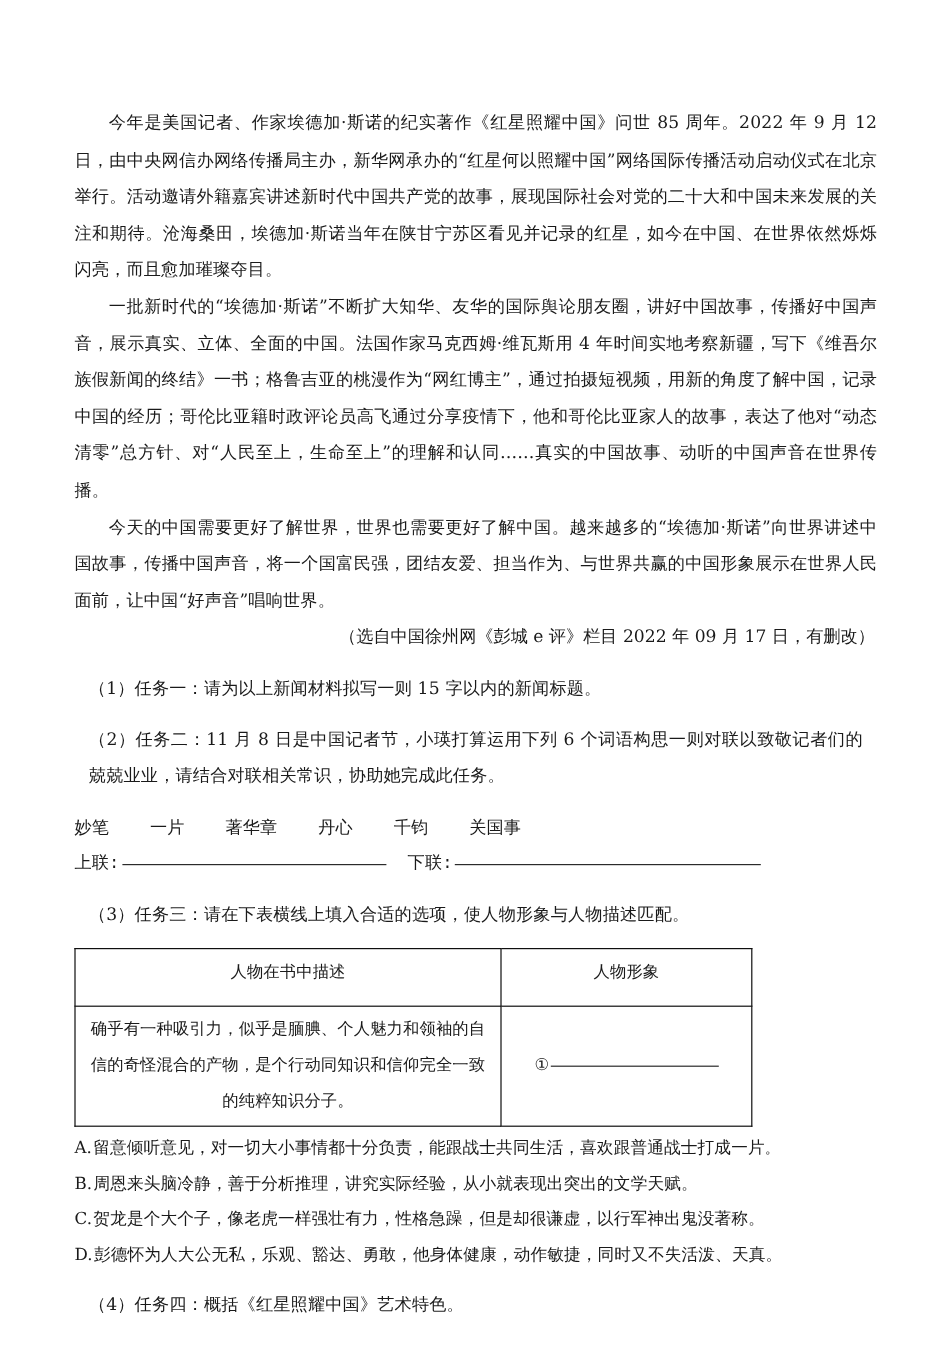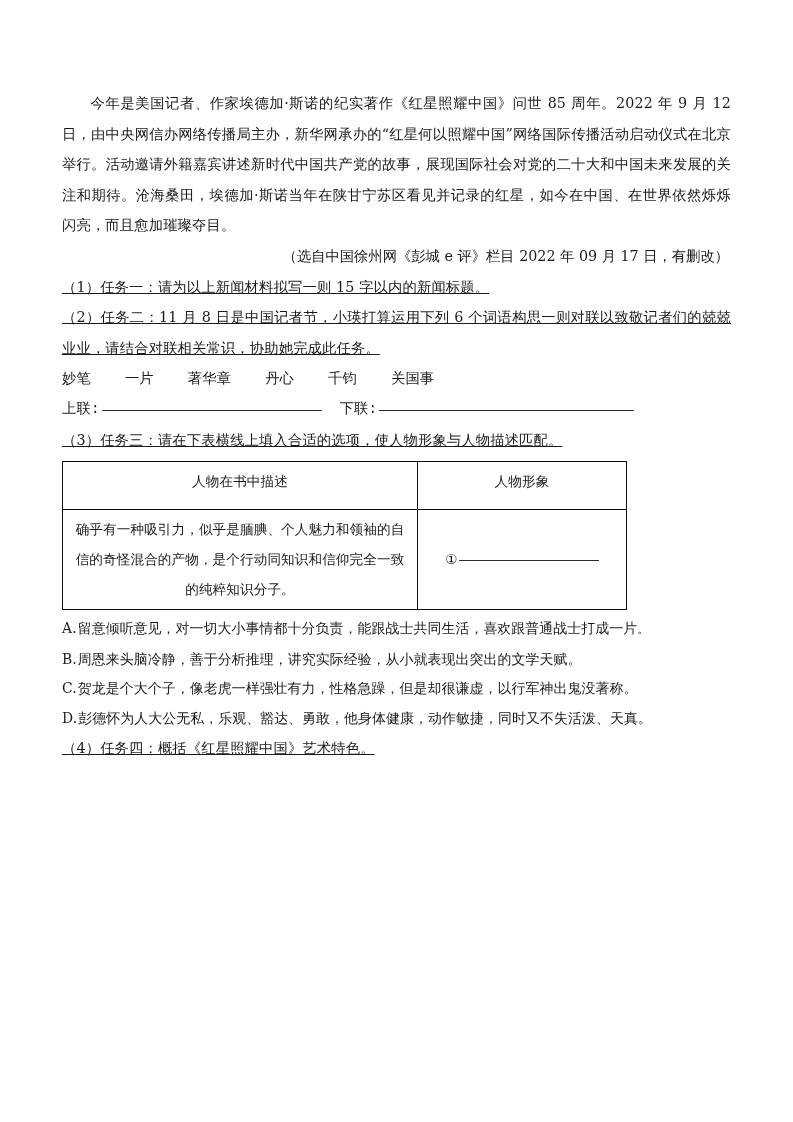--- a/index.html
+++ b/index.html
@@ -40,28 +40,27 @@
   }
   p.source {
     margin: 0;
     font-size: 14.3px;
     line-height: 30.6px;
     text-align: right;
     padding-right: 2px;
   }
   
   p.task {
-    margin: 0;
+    margin: 12px;
     font-size: 14.3px;
     line-height: 30.6px;
     text-align: justify;
     text-justify: inter-character;
     letter-spacing: 0.15px;
     word-break: break-all;
-    text-decoration: underline;
   }
   
   .wordbank {
     font-size: 14.3px;
     line-height: 30.6px;
     letter-spacing: 0.15px;
     white-space: nowrap;
   }
   .wordbank .w {
     display: inline-block;
@@ -140,20 +139,22 @@
   .sp-top-4 { height: 4px; }
 </style>
 </head>
 <body>
 
 <div class="page">
   <div class="body-col">
 
     <div>
       <p class="para">今年是美国记者、作家埃德加·斯诺的纪实著作《红星照耀中国》问世 85 周年。2022 年 9 月 12 日，由中央网信办网络传播局主办，新华网承办的“红星何以照耀中国”网络国际传播活动启动仪式在北京举行。活动邀请外籍嘉宾讲述新时代中国共产党的故事，展现国际社会对党的二十大和中国未来发展的关注和期待。沧海桑田，埃德加·斯诺当年在陕甘宁苏区看见并记录的红星，如今在中国、在世界依然烁烁闪亮，而且愈加璀璨夺目。</p>
+      <p class="para">一批新时代的“埃德加·斯诺”不断扩大知华、友华的国际舆论朋友圈，讲好中国故事，传播好中国声音，展示真实、立体、全面的中国。法国作家马克西姆·维瓦斯用 4 年时间实地考察新疆，写下《维吾尔族假新闻的终结》一书；格鲁吉亚的桃漫作为“网红博主”，通过拍摄短视频，用新的角度了解中国，记录中国的经历；哥伦比亚籍时政评论员高飞通过分享疫情下，他和哥伦比亚家人的故事，表达了他对“动态清零”总方针、对“人民至上，生命至上”的理解和认同……真实的中国故事、动听的中国声音在世界传播。</p>
+      <p class="para">今天的中国需要更好了解世界，世界也需要更好了解中国。越来越多的“埃德加·斯诺”向世界讲述中国故事，传播中国声音，将一个国富民强，团结友爱、担当作为、与世界共赢的中国形象展示在世界人民面前，让中国“好声音”唱响世界。</p>
       <p class="source">（选自中国徐州网《彭城 e 评》栏目 2022 年 09 月 17 日，有删改）</p>
     </div>
 
     <p class="task">（1）任务一：请为以上新闻材料拟写一则 15 字以内的新闻标题。</p>
 
     <p class="task">（2）任务二：11 月 8 日是中国记者节，小瑛打算运用下列 6 个词语构思一则对联以致敬记者们的兢兢业业，请结合对联相关常识，协助她完成此任务。</p>
 
     <div class="wordbank">
       <span class="w">妙笔</span><span class="w">一片</span><span class="w">著华章</span><span class="w">丹心</span><span class="w">千钧</span><span class="w">关国事</span>
     </div>

